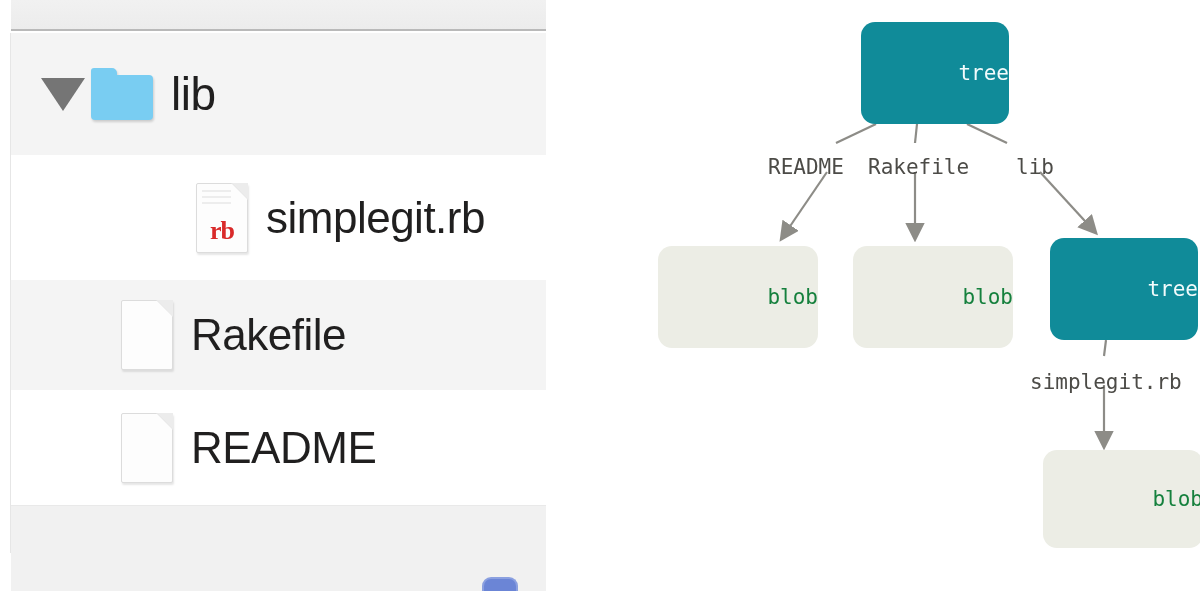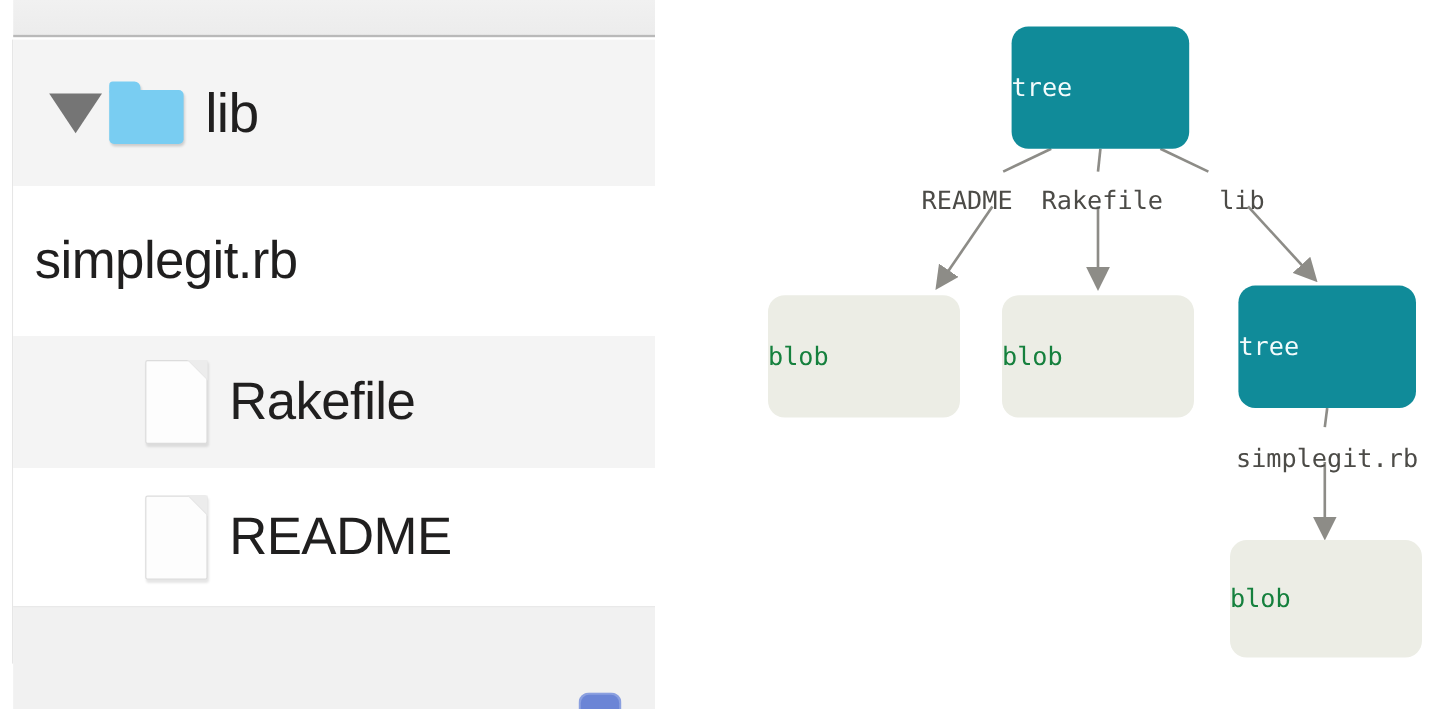--- a/index.html
+++ b/index.html
@@ -197,24 +197,25 @@
   #diagram-svg {
     position: absolute;
     left: 0; top: 0;
     width: 654px;
     height: 591px;
   }
   .node {
     position: absolute;
     display: flex;
     align-items: center;
-    justify-content: flex-start;
+    justify-content: flex-end;
     border-radius: 14px;
     font-family: "DejaVu Sans Mono", monospace;
     font-size: 21px;
+    margin-left: 18px;
   }
   .node.tree {
     background: #108b99;
     color: #f2fbfc;
   }
   .node.blob {
     background: #ecede5;
     color: #15803d;
   }
   .edge-label {
@@ -240,20 +241,30 @@
         <span class="tri"></span>
       </span>
       <span class="folder-icon">
         <span class="tab"></span>
           <span class="body"></span>
       </span>
       <span class="file-name name-lib">lib</span>
     </div>
 
     <div class="file-row plain row-simplegit">
+      <span class="doc-icon rb indent-child">
+        <span class="fold"></span>
+          <span class="foldline"></span>
+        <span class="lines">
+            <i></i>
+            <i></i>
+            <i></i>
+          </span>
+        <span class="rb-label">rb</span>
+      </span>
       <span class="file-name">simplegit.rb</span>
     </div>
 
     <div class="file-row alt row-rakefile">
       <span class="doc-icon" style="margin-left:110px;">
         <span class="fold"></span>
           <span class="foldline"></span>
       </span>
       <span class="file-name">Rakefile</span>
     </div>

